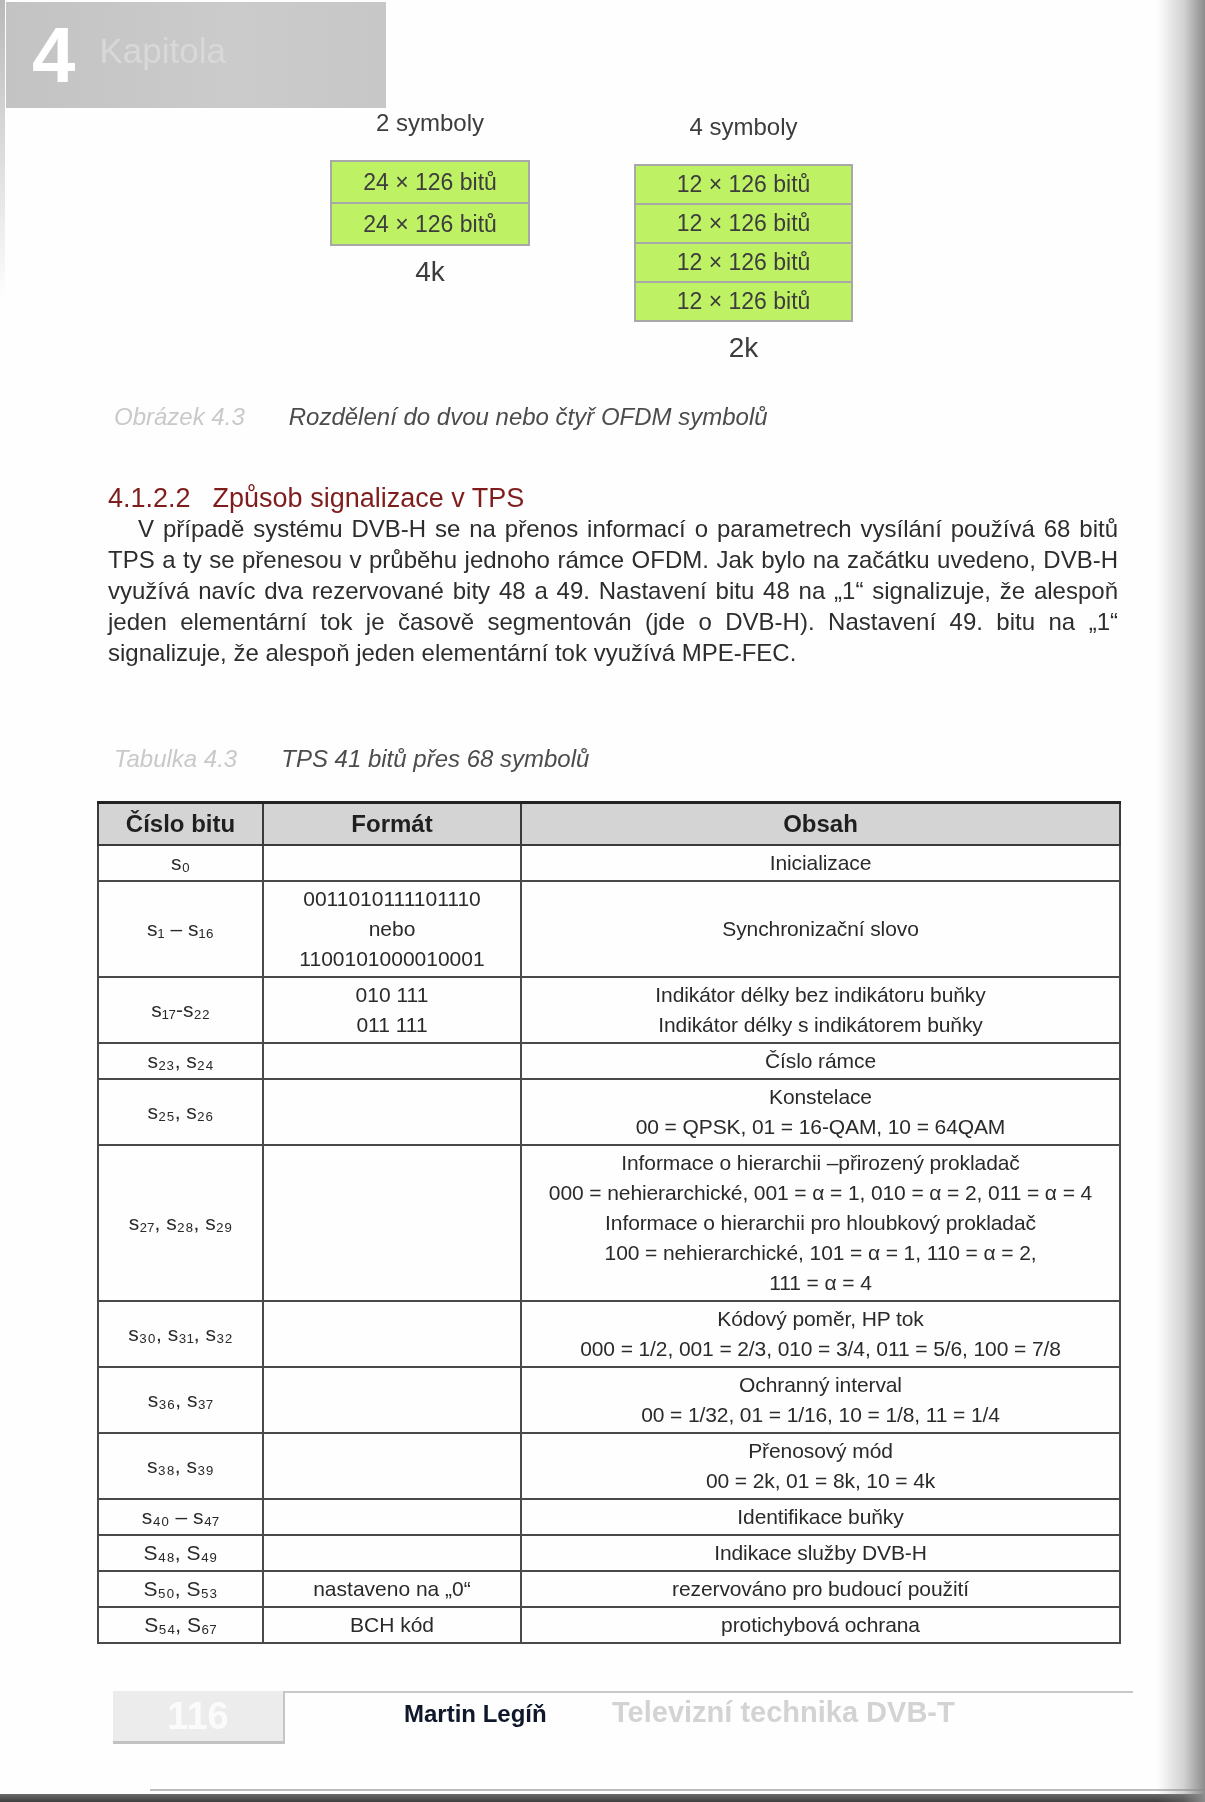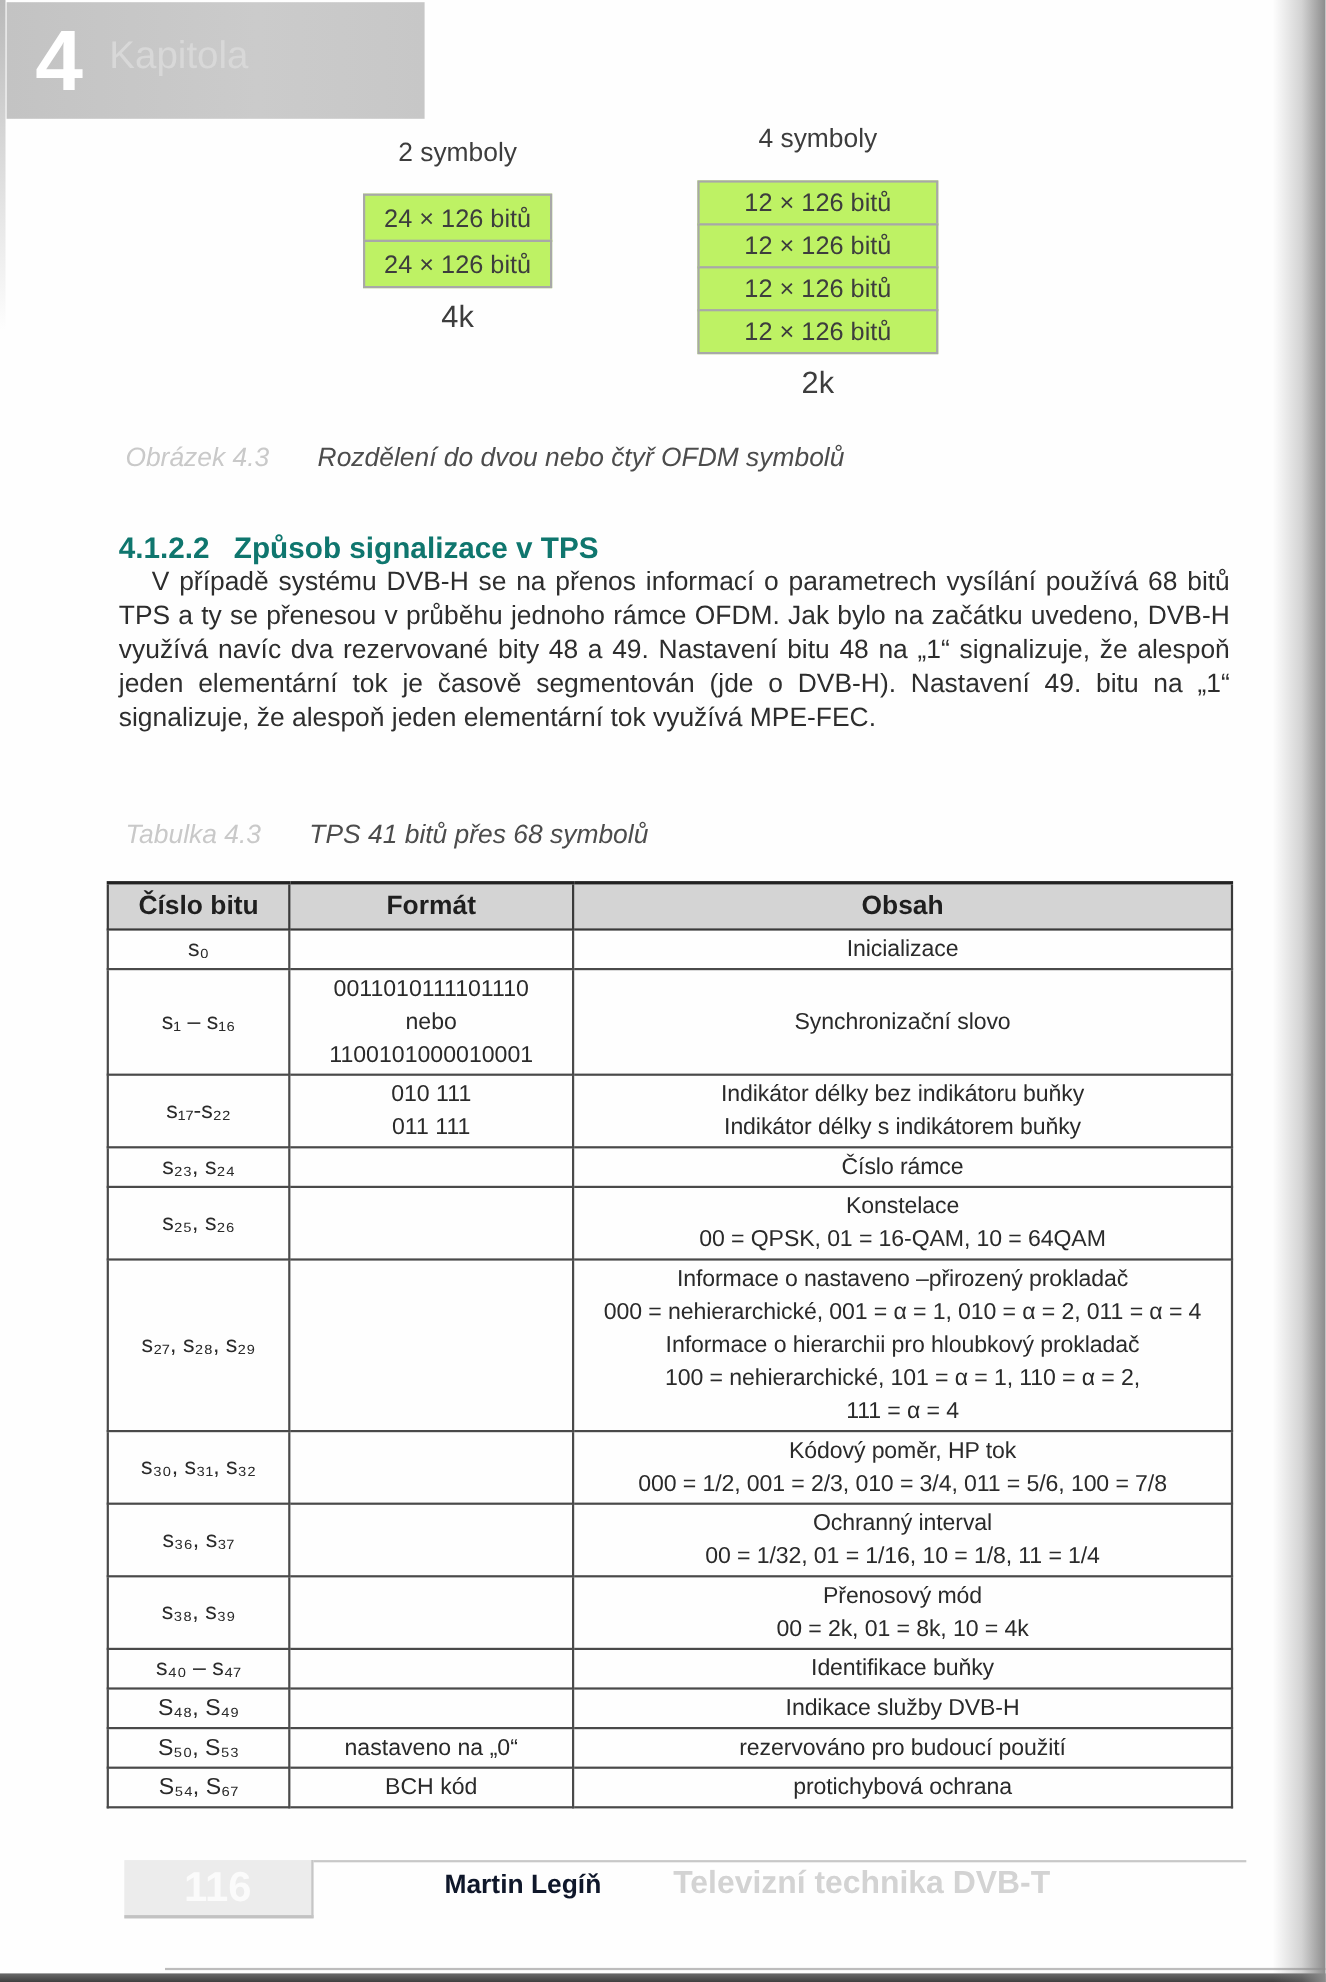--- a/index.html
+++ b/index.html
@@ -21,39 +21,39 @@
 
   
   .chapter-banner{position:absolute;left:6px;top:2px;width:380px;height:106px;
     background:linear-gradient(90deg,#c3c3c3,#cbcbcb 60%,#c7c7c7);
     display:flex;align-items:center;}
   .chapter-num{font-size:78px;font-weight:bold;color:#ffffff;margin-left:26px;line-height:100px;}
   .chapter-label{font-size:35px;color:#d8d8d8;margin-left:24px;margin-top:-8px;}
 
   
   .diag-col{position:absolute;text-align:center;}
-  .col-a{left:330px;top:124px;width:172px;}
+  .col-a{left:330px;top:108px;width:200px;}
   .col-b{left:634px;top:112px;width:219px;}
   .diag-title{font-size:24px;color:#3d3d3d;height:34px;line-height:30px;}
   .diag-boxes{margin-top:20px;}
   .diag-box{border:2px solid #a8a8a8;background:#bef264;margin-top:-2px;
     font-size:23px;color:#3d3d3d;text-align:center;}
   .col-a .diag-box{height:40px;line-height:40px;}
   .col-b .diag-box{height:37px;line-height:37px;}
   .diag-mode{font-size:28px;color:#3d3d3d;margin-top:10px;}
 
   
   .caption{position:absolute;left:114px;font-style:italic;font-size:24px;white-space:nowrap;}
   .fig-caption{top:403px;}
   .tab-caption{top:745px;}
   .cap-label{color:#c9c9c9;margin-right:44px;}
   .cap-text{color:#4c4c4c;}
 
   
-  .section-heading{position:absolute;left:108px;top:483px;font-size:27px;font-weight:bold;color:#0f766e;}
+  .section-heading{position:absolute;left:108px;top:483px;font-size:27px;font-weight:normal;color:#7f1d1d;}
   .section-heading .sec-num{margin-right:22px;}
   .body-par{position:absolute;left:108px;top:513px;width:1010px;margin:0;
     font-size:24px;line-height:31px;text-align:justify;text-indent:30px;color:#2d2d2d;}
 
   
   table.tps{position:absolute;left:97px;top:801px;width:1024px;
     border-collapse:collapse;table-layout:fixed;}
   table.tps th{
     background:#d4d4d4;border:2px solid #3a3a3a;border-top:3px solid #222;
     font-size:24px;font-weight:bold;color:#1f1f1f;height:38px;text-align:center;}
@@ -185,21 +185,21 @@
           <div>Konstelace</div>
           <div>00 = QPSK, 01 = 16-QAM, 10 = 64QAM</div>
         </td>
       </tr>
       <tr>
         <td class="cell-bit">
           <div>s₂₇, s₂₈, s₂₉</div>
         </td>
         <td class="cell-format"></td>
         <td class="cell-content">
-          <div>Informace o nastaveno –přirozený prokladač</div>
+          <div>Informace o hierarchii –přirozený prokladač</div>
           <div>000 = nehierarchické, 001 = α = 1, 010 = α = 2, 011 = α = 4</div>
           <div>Informace o hierarchii pro hloubkový prokladač</div>
           <div>100 = nehierarchické, 101 = α = 1, 110 = α =  2,</div>
           <div>111 = α = 4</div>
         </td>
       </tr>
       <tr>
         <td class="cell-bit">
           <div>s₃₀, s₃₁, s₃₂</div>
         </td>

